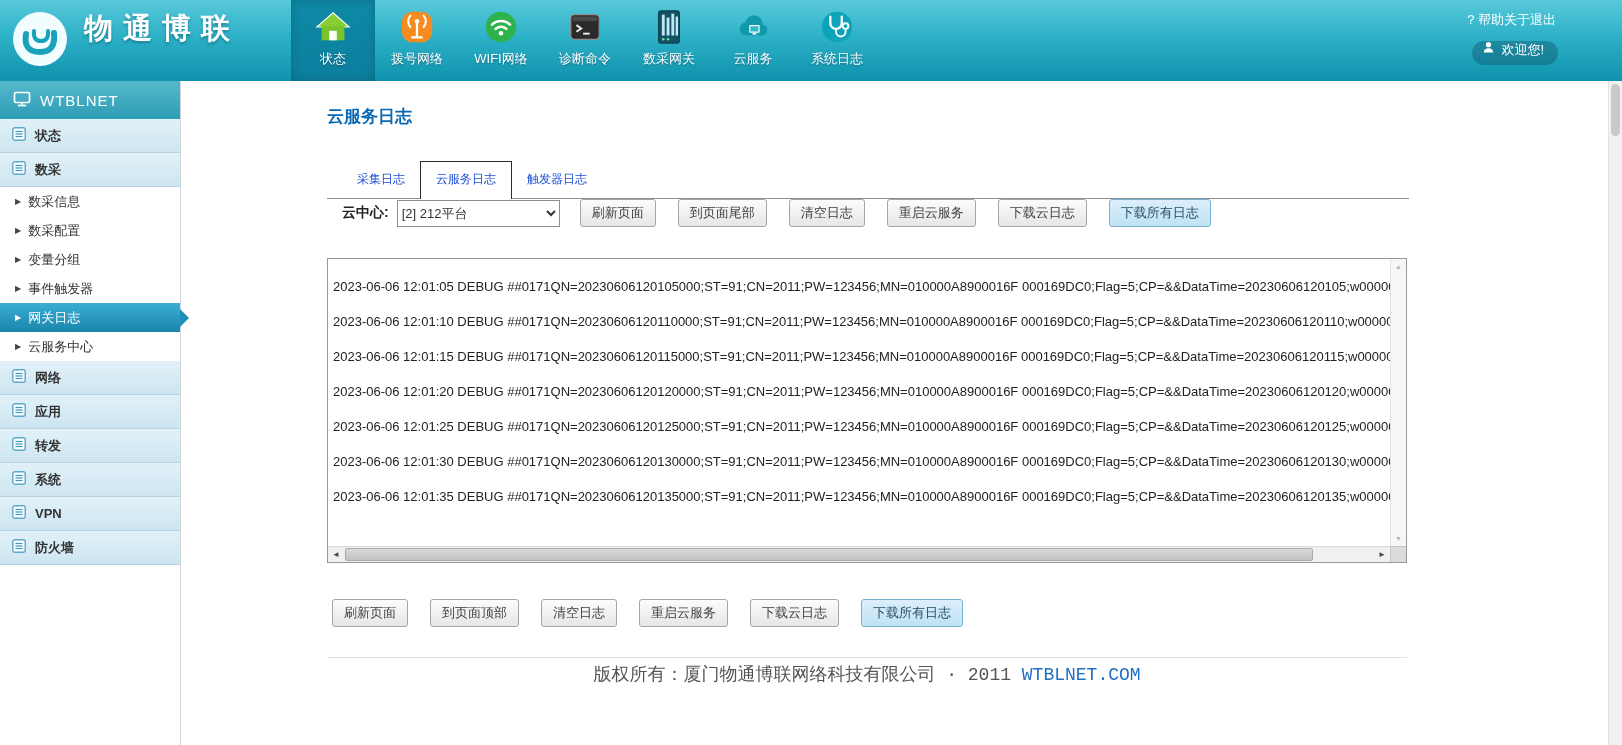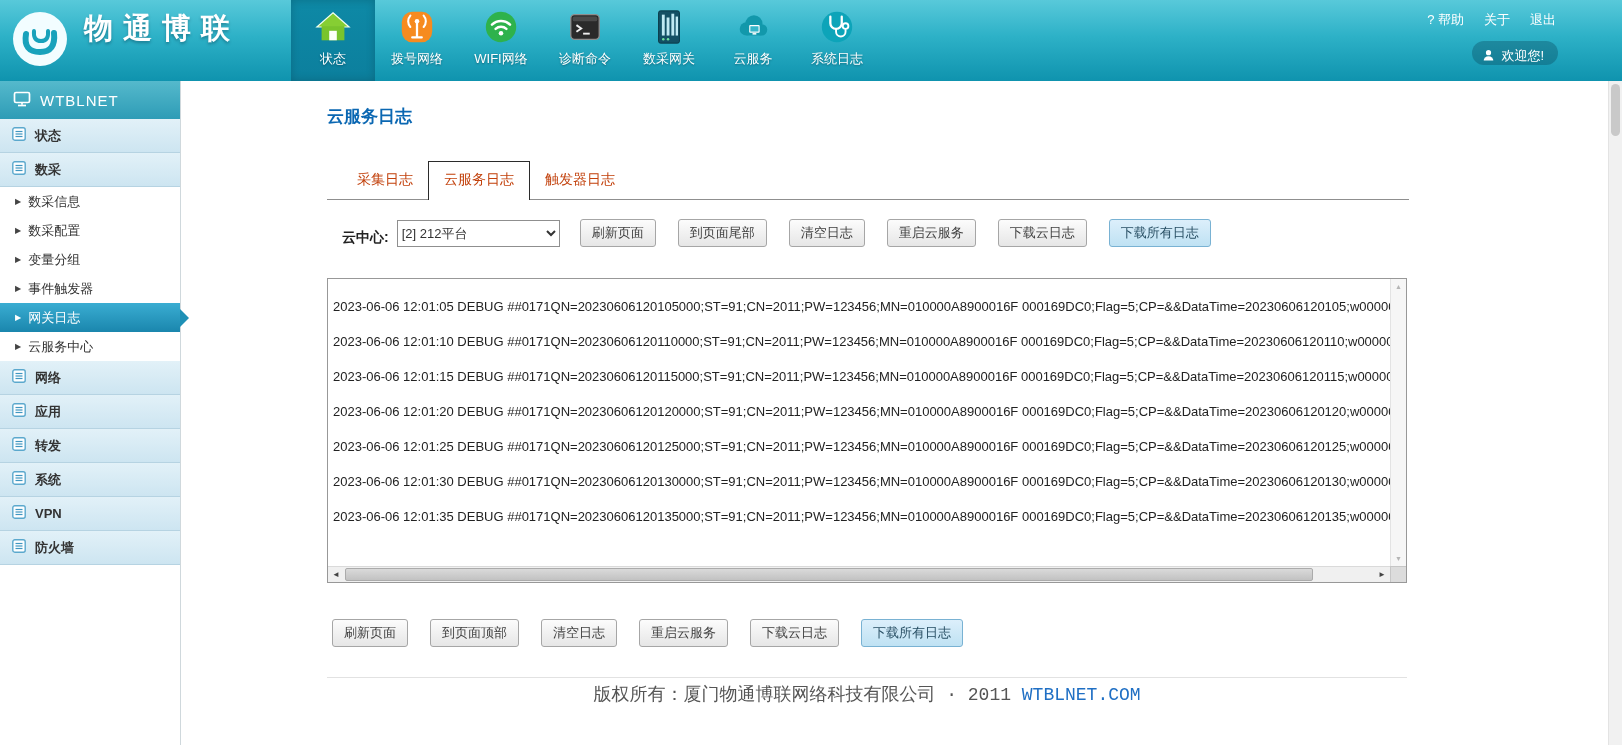--- a/index.html
+++ b/index.html
@@ -13,26 +13,26 @@
   .brand-logo { width:60px; height:60px; }
   .brand-name { color:#fff; font-size:29px; font-weight:bold; letter-spacing:10px;
                 text-shadow:0 2px 3px rgba(0,40,60,.35); }
   .nav { position:absolute; left:291px; top:0; height:81px; display:flex; }
   .nav-item { width:84px; height:81px; display:flex; flex-direction:column; align-items:center;
               padding-top:7px; cursor:pointer; }
   .nav-item.active { background:linear-gradient(180deg,#0e89a6,#0c7f9d);
                      box-shadow:inset 0 0 10px rgba(0,0,0,.18); }
   .nav-icon { width:40px; height:40px; display:flex; align-items:center; justify-content:center; }
   .nav-label { margin-top:3px; color:#fff; font-size:13px; text-shadow:0 1px 2px rgba(0,30,40,.4); }
-  .top-links { position:absolute; top:11px; right:66px; display:flex; gap:20px;
+  .top-links { position:absolute; top:11px; right:66px; display:flex; 
                color:#fff; font-size:13px; }
   .top-links span { cursor:pointer; }
   .welcome-badge { position:absolute; top:41px; right:64px; height:24px;
                    background:rgba(8,70,88,.35); border-radius:12px; color:#fff; font-size:13px;
-                   display:flex; align-items:flex-end; gap:6px; padding:0 14px 0 10px; }
+                   display:flex; align-items:flex-start; gap:6px; padding:0 14px 0 10px; }
 
   
   .sidebar { position:absolute; left:0; top:81px; width:181px; bottom:0; background:#fff;
              border-right:1px solid #cfd8dc; z-index:10; }
   .sidebar-header { height:38px; background:linear-gradient(180deg,#55b9cc,#2e9cb6);
                     display:flex; align-items:center; gap:9px; padding-left:13px;
                     color:#fff; font-weight:normal; font-size:15px; letter-spacing:1px; }
   .side-item { display:flex; align-items:center; cursor:pointer; }
   .side-group { height:34px; background:linear-gradient(180deg,#e2f1f8,#cde5f1);
                 border-bottom:1px solid #b6d3e2; gap:9px; padding-left:12px;
@@ -44,24 +44,24 @@
   .side-sub.active::after { content:""; position:absolute; right:-9px; top:50%;
                             transform:translateY(-50%); border-left:9px solid #1e90b6;
                             border-top:9px solid transparent; border-bottom:9px solid transparent; }
 
   
   .main { position:absolute; left:182px; top:81px; right:14px; bottom:0; background:#fff; overflow:hidden; }
   .content { margin-left:145px; width:1082px; }
   .page-title { padding-top:24px; color:#0a67b2; font-size:17px; font-weight:bold; }
   .tabs { margin-top:33px; display:flex; align-items:flex-end; padding-left:15px;
           border-bottom:1px solid #8f8f8f; }
-  .tab { padding:9px 15px 10px; font-size:14px; color:#c2410c; cursor:pointer; background:transparent; }
+  .tab { padding:9px 15px 10px; font-size:12px; color:#1d4ed8; cursor:pointer; background:transparent; }
   .tab.active { border:1px solid #2b2b2b; border-bottom:none; background:#fff;
                 margin-bottom:-1px; padding-bottom:11px; }
-  .controls { margin-top:19px; padding-left:15px; display:flex; align-items:flex-end; }
+  .controls { padding-left:15px; display:flex; align-items:center; }
   .cc-label { font-size:14px; font-weight:bold; color:#222; margin-right:8px; }
   .cc-select { width:163px; height:27px; font-size:13px; color:#333; border:1px solid #8f8f8f;
                background:#fff; margin-right:20px; font-family:inherit; }
   .btn { height:28px; padding:0 11px; font-size:13px; color:#404040;
          background:linear-gradient(180deg,#fcfcfc,#e6e6e6); border:1px solid #a6a6a6;
          border-radius:3px; cursor:pointer; margin-right:22px; font-family:inherit; white-space:nowrap; }
   .btn.primary { background:linear-gradient(180deg,#dceffb,#bfe2f3); border-color:#79b2d3; color:#274e63; }
 
   .logbox { margin-top:31px; width:1080px; height:305px; border:1px solid #989898;
             position:relative; background:#fff; }

